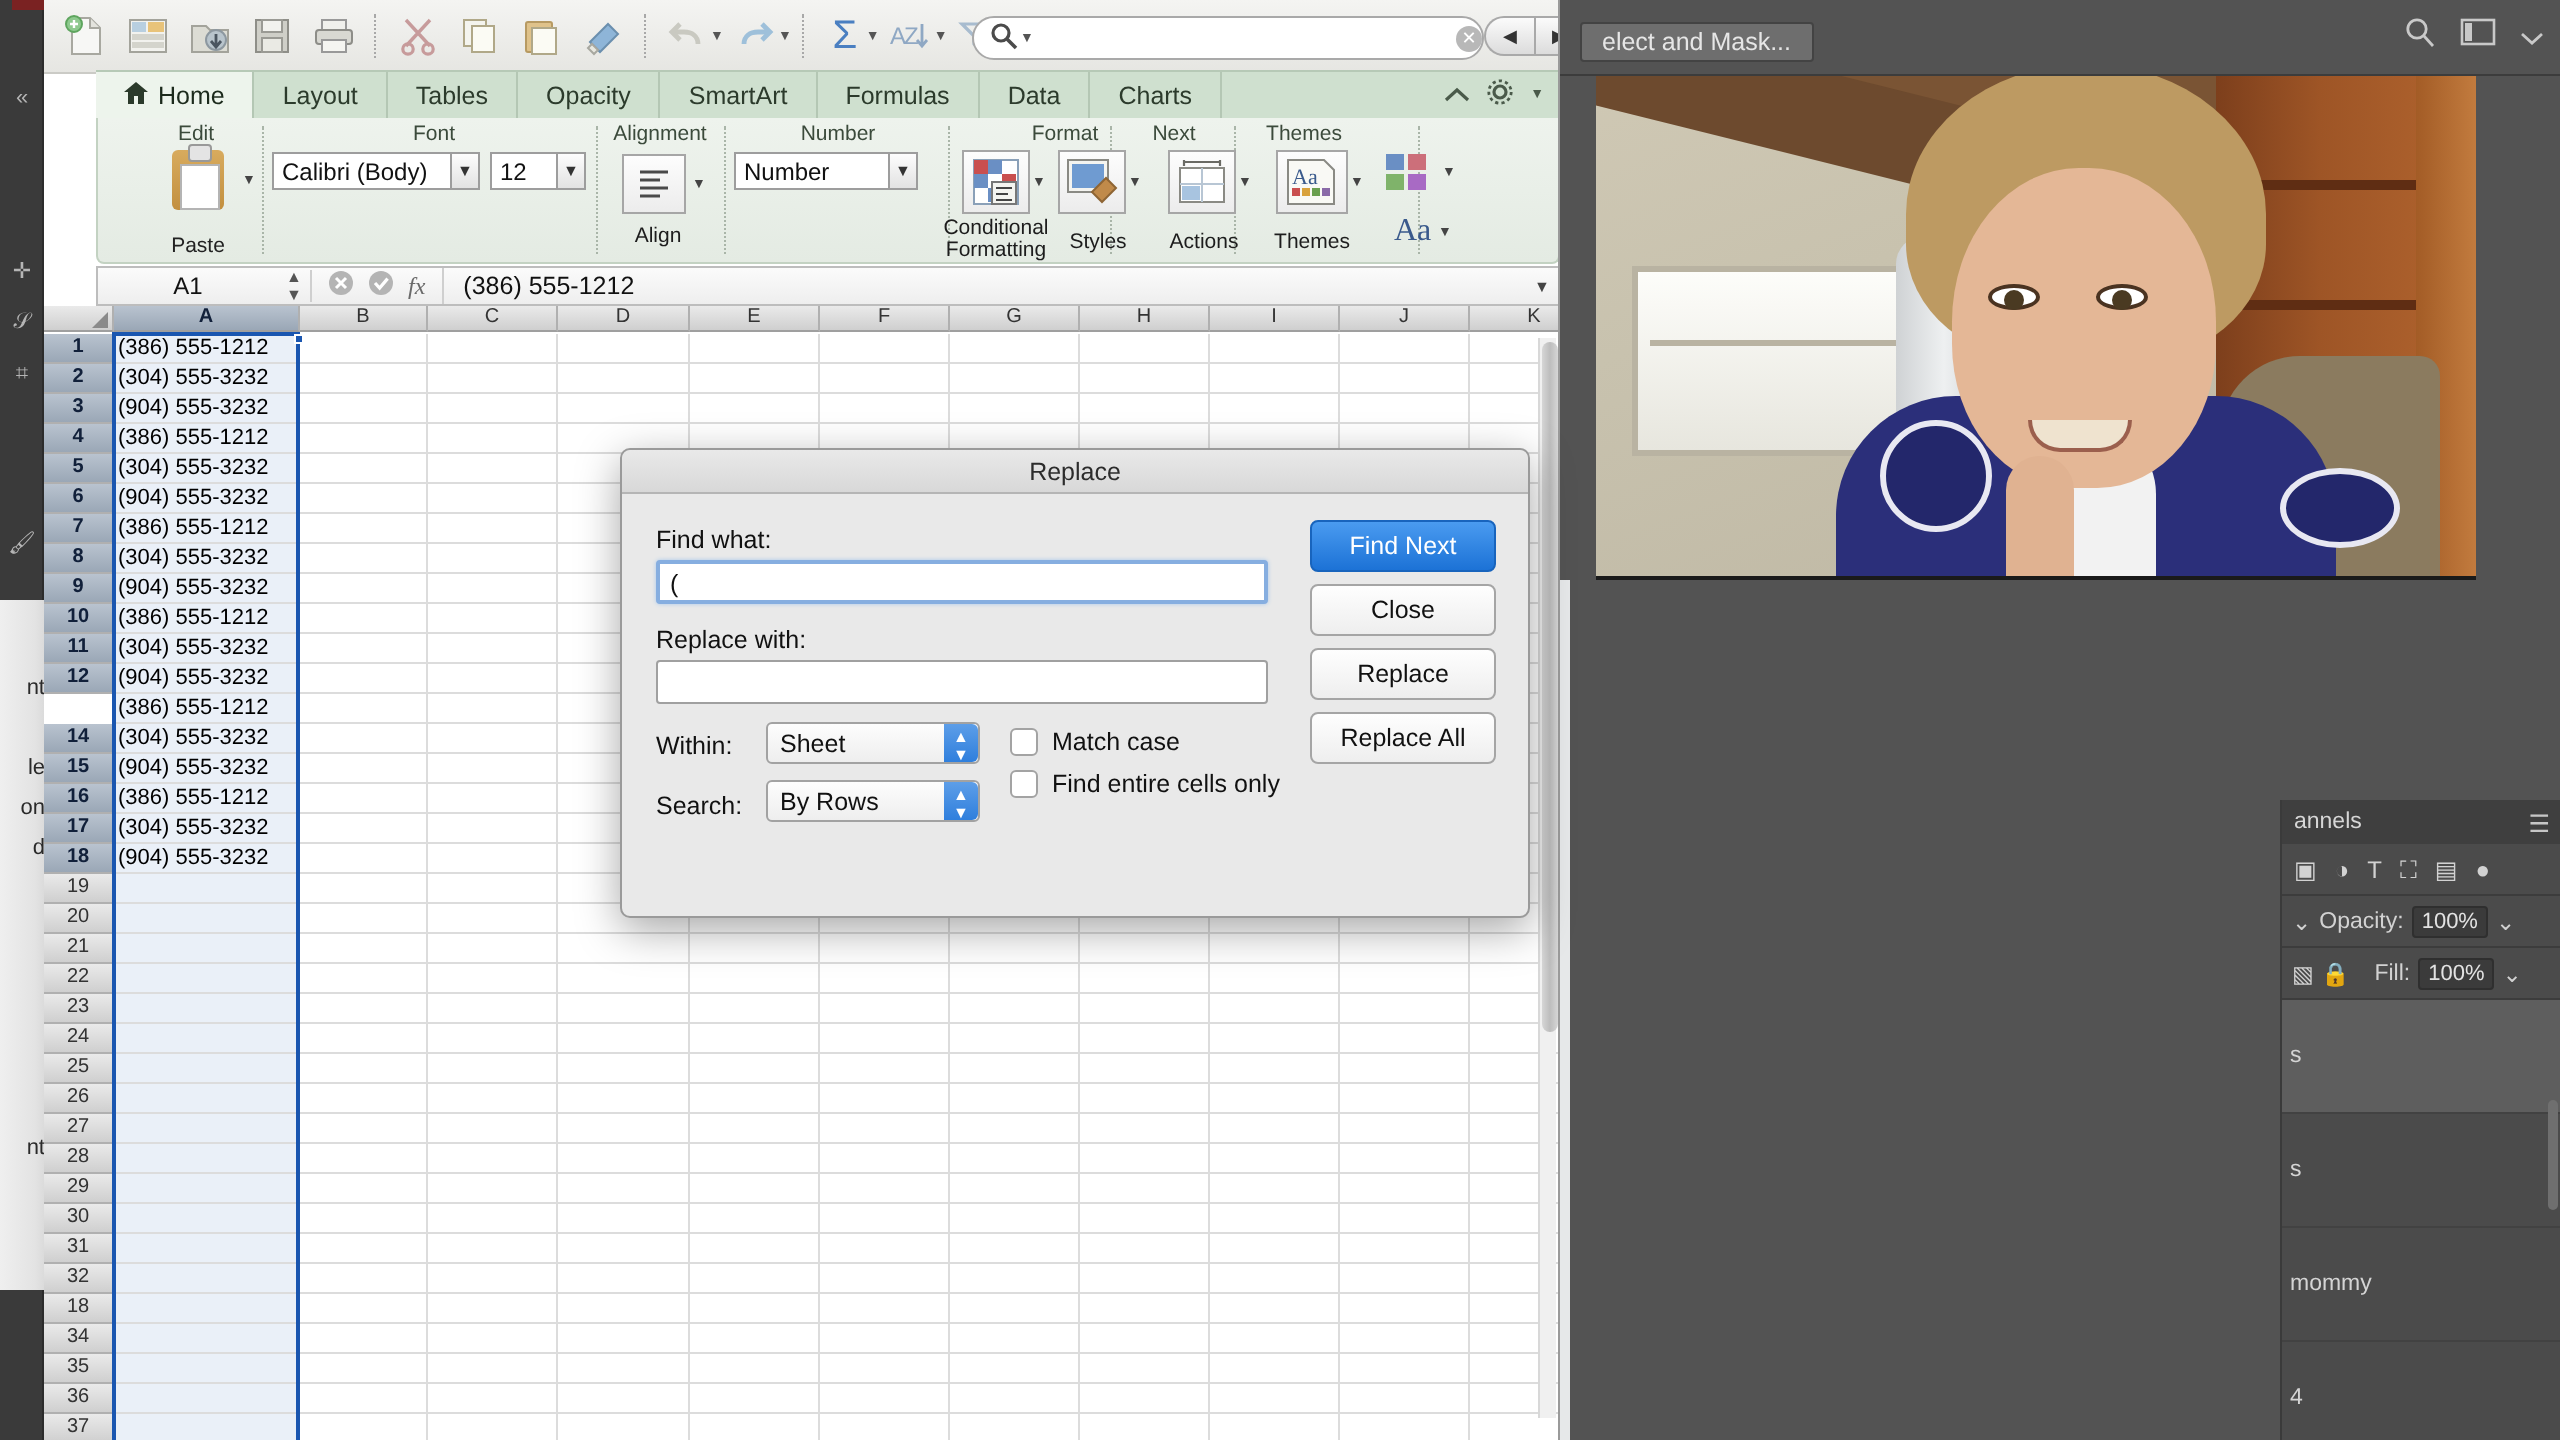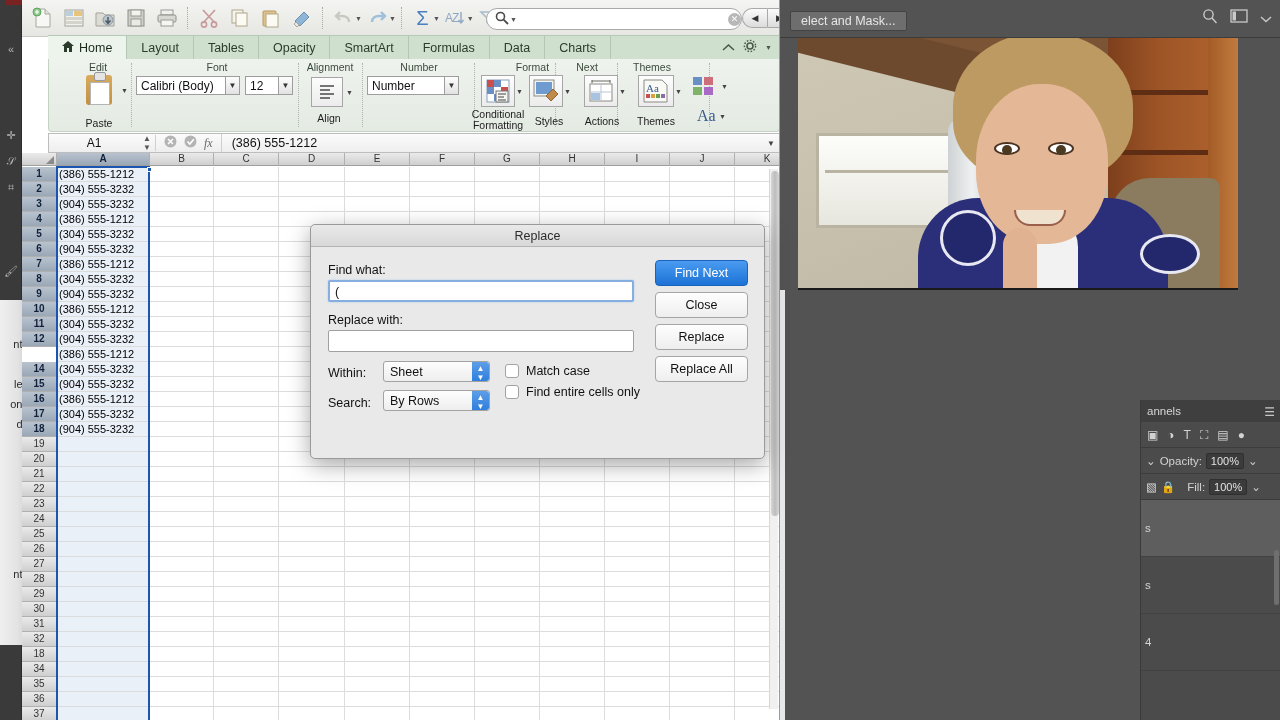--- a/index.html
+++ b/index.html
@@ -344,20 +344,23 @@
         <span class="lbl">🔒</span>
         <span class="lbl" style="margin-left:8px">Fill:</span>
         <span class="val">100%</span>
         <span class="lbl">⌄</span>
       </div>
       <div class="ps-layer sel">
           <span>s</span>
         </div>
       <div class="ps-layer">
           <span>s</span>
+        </div>
+      <div class="ps-layer">
+          <span>mommy</span>
         </div>
       <div class="ps-layer">
           <span>4</span>
         </div>
 
       <div class="ps-scroll-v"></div>
     </div>
   </div>
 
   <div class="webcam">

